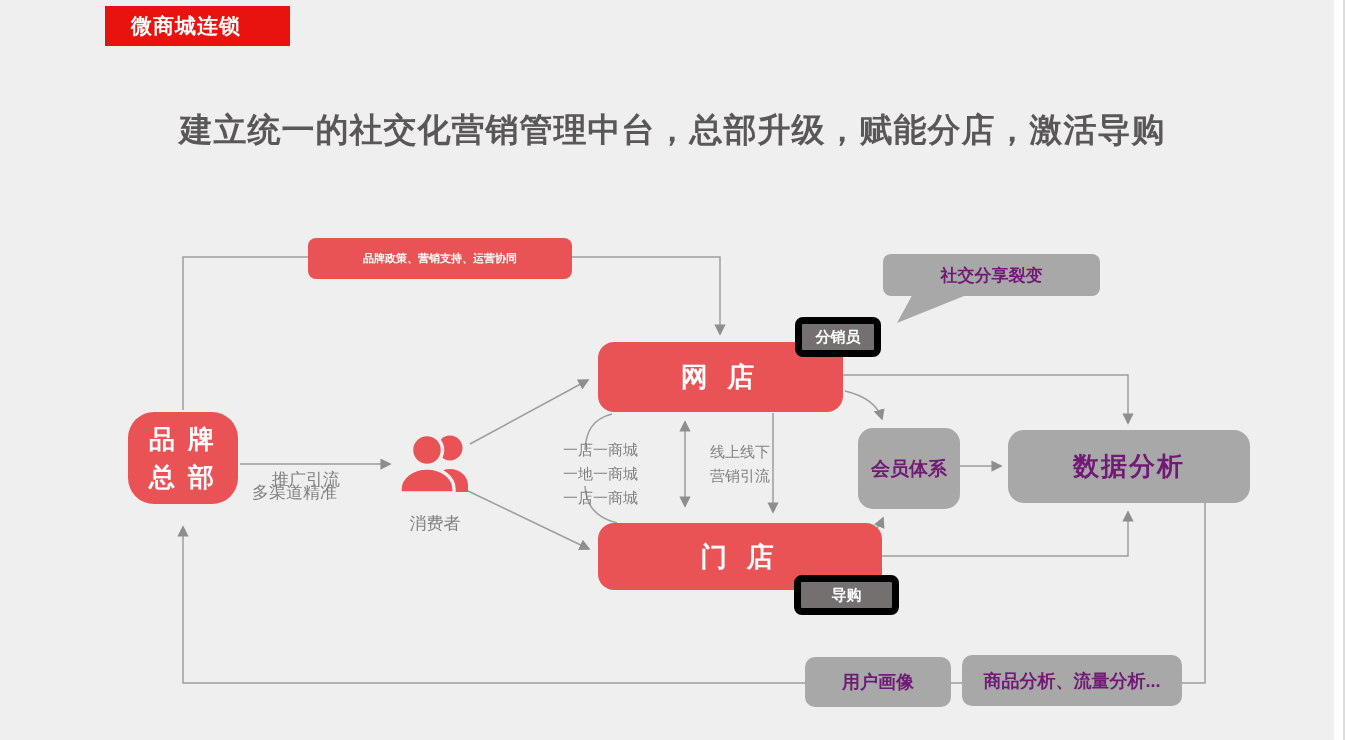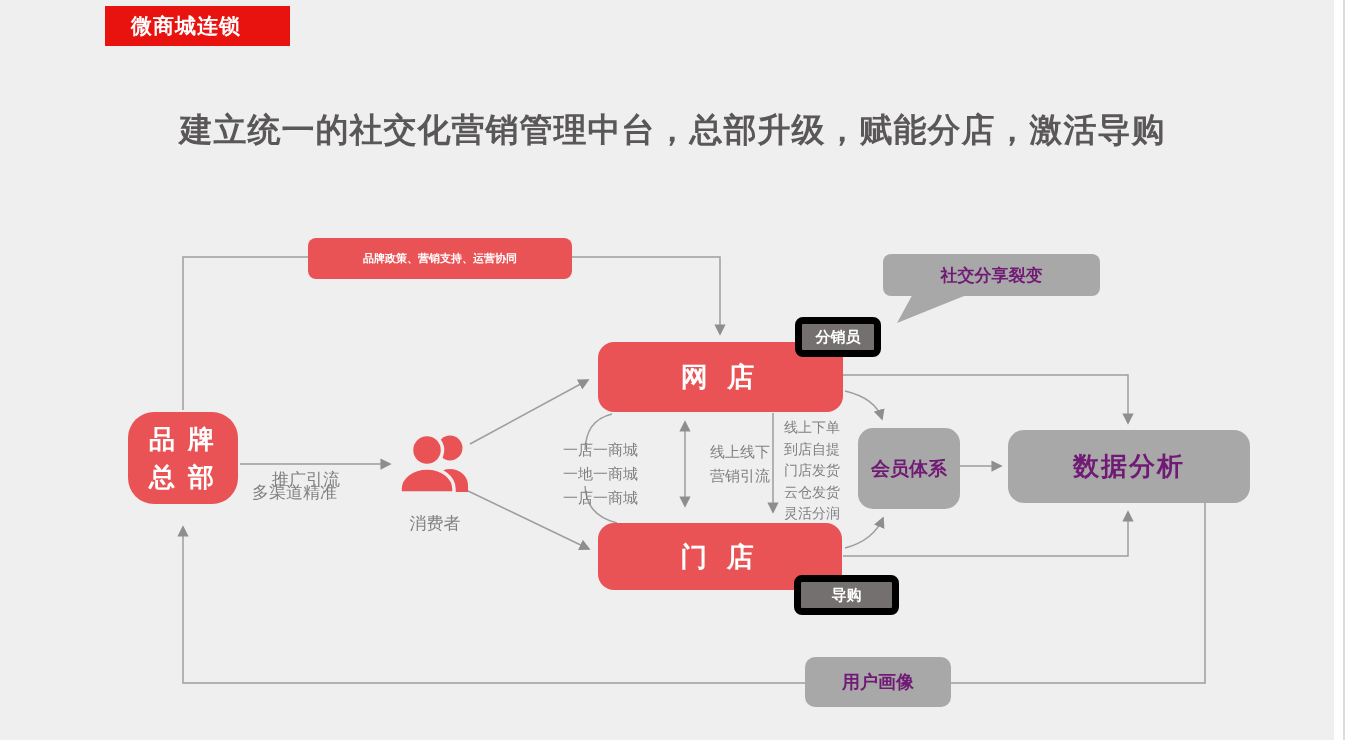--- a/index.html
+++ b/index.html
@@ -87,45 +87,39 @@
 
   <div class="abs box-red" style="left:308px;top:238px;width:264px;height:41px;border-radius:8px;font-size:11px;">品牌政策、营销支持、运营协同</div>
 
   <div class="abs box-gray" style="left:883px;top:254px;width:217px;height:42px;border-radius:8px;font-size:17px;">社交分享裂变</div>
   <div class="abs bubble-tail" style="left:897px;top:294px;width:72px;height:29px;"></div>
 
   <div class="abs box-red" style="left:598px;top:342px;width:245px;height:70px;border-radius:16px;
        font-size:27px;letter-spacing:6px;">网 店</div>
   <div class="abs tag-dark" style="left:795px;top:317px;width:86px;height:40px;">分销员</div>
 
-  <div class="abs box-red" style="left:598px;top:523px;width:244px;height:67px;border-radius:16px;
+  <div class="abs box-red" style="left:598px;top:523px;width:284px;height:67px;border-radius:16px;
        font-size:27px;letter-spacing:6px;">门 店</div>
   <div class="abs tag-dark" style="left:794px;top:575px;width:105px;height:40px;">导购</div>
 
   <div class="abs gray-text" style="left:563px;top:438px;font-size:15px;line-height:24px;">
     <div>一店一商城</div>
     <div>一地一商城</div>
     <div>一店一商城</div>
   </div>
 
   <div class="abs gray-text" style="left:710px;top:440px;font-size:15px;line-height:24px;">
     <div>线上线下</div>
     <div>营销引流</div>
   </div>
 
-  <div class="abs gray-text" style="left:784px;top:417px;font-size:14px;line-height:21.5px;">
-    <div>线上下单</div>
-    <div>到店自提</div>
-    <div>门店发货</div>
-    <div>云仓发货</div>
-    <div>灵活分润</div>
-  </div>
 
   <div class="abs box-gray" style="left:1008px;top:430px;width:242px;height:73px;border-radius:16px;
        font-size:26px;letter-spacing:2px;">数据分析</div>
 
   <div class="abs box-gray" style="left:858px;top:428px;width:102px;height:81px;border-radius:15px;font-size:19px;">会员体系</div>
 
   <div class="abs box-gray" style="left:805px;top:657px;width:146px;height:50px;border-radius:10px;font-size:18px;">用户画像</div>
+  <div class="abs box-gray" style="left:962px;top:655px;width:220px;height:51px;border-radius:10px;font-size:18px;">商品分析、流量分析...</div>
 
   <div class="abs white-strip" style="left:1334px;top:0;width:11px;height:740px;"></div>
 
 </div>
 
 </body></html>

